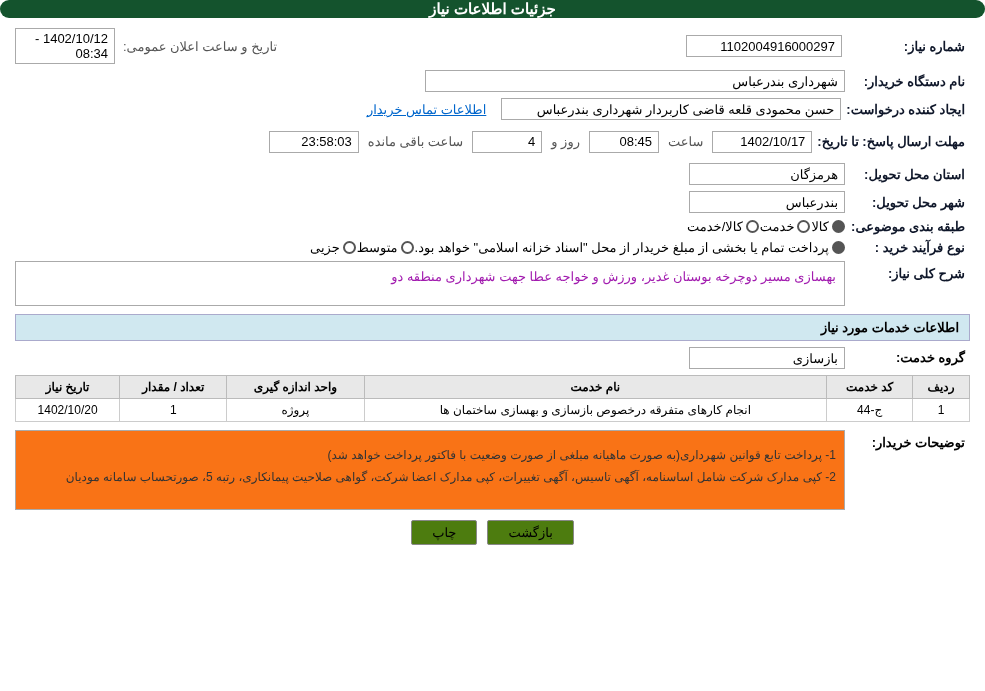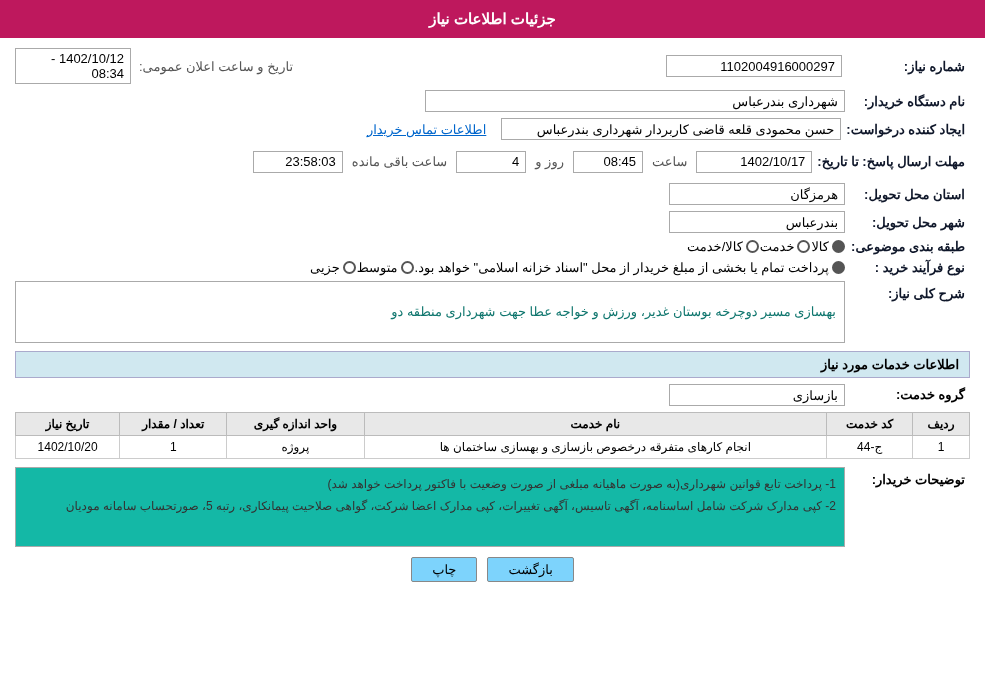--- a/index.html
+++ b/index.html
@@ -9,26 +9,26 @@
       background: #f0f0f0;
       direction: rtl;
     }
     .page-wrapper {
       width: 985px;
       min-height: 691px;
       background: #fff;
       margin: 0 auto;
     }
     .header-bar {
-      background: #be185d;
+      background: #14532d;
       color: #fff;
       text-align: center;
-      padding: 10px;
       font-size: 15px;
       font-weight: bold;
+      border-radius: 19px;
     }
     .content-area {
       padding: 10px 15px;
     }
     .form-row {
       display: flex;
       align-items: center;
       margin-bottom: 6px;
       gap: 5px;
     }
@@ -41,22 +41,22 @@
       padding-right: 5px;
     }
     .value-box {
       border: 1px solid #aaa;
       background: #fff;
       padding: 2px 6px;
       min-height: 22px;
       display: inline-flex;
       align-items: center;
     }
-    .value-box.medium { width: 176px; margin-left: 8px; }
-    .value-box.small { width: 116px; padding-left: 10px; }
+    .value-box.medium { width: 156px; margin-left: 8px; }
+    .value-box.small { width: 100px; padding-left: 10px; }
     .value-box.xsmall { width: 70px; }
     .link-text {
       color: #0066cc;
       cursor: pointer;
       text-decoration: underline;
     }
     .inline-label {
       color: #555;
       white-space: nowrap;
     }
@@ -108,62 +108,62 @@
       border: 2px solid #555;
       background: #fff;
       display: inline-block;
     }
     .radio-circle.selected {
       background: #555;
     }
     .desc-box {
       border: 1px solid #aaa;
       background: #fff;
-      padding: 19px 8px;
+      padding: 4px 8px;
       min-height: 45px;
       width: 100%;
       text-align: right;
-      color: #0f766e;
+      color: #a21caf;
       line-height: 1.7;
     }
     .service-row {
       display: flex;
       align-items: flex-start;
       margin-bottom: 6px;
       gap: 5px;
     }
     .service-label {
       font-weight: bold;
       min-width: 120px;
       text-align: right;
       padding-top: 3px;
       padding-right: 5px;
     }
     .notes-box {
       border: 1px solid #aaa;
-      background: #14b8a6;
-      padding: 6px 8px;
+      background: #f97316;
+      padding: 14px 8px;
       min-height: 80px;
       width: 100%;
       text-align: right;
       color: #333;
       line-height: 1.8;
       font-size: 12px;
     }
     .button-row {
       display: flex;
       justify-content: center;
       gap: 10px;
       margin-top: 10px;
       margin-bottom: 10px;
     }
     button.action-btn {
       padding: 4px 20px;
       border: 1px solid #888;
-      background: #7dd3fc;
+      background: #4d7c0f;
       cursor: pointer;
       font-family: Tahoma, Arial, sans-serif;
       font-size: 13px;
       border-radius: 2px;
     }
     .top-fields {
       display: flex;
       align-items: center;
       gap: 8px;
       margin-bottom: 6px;

